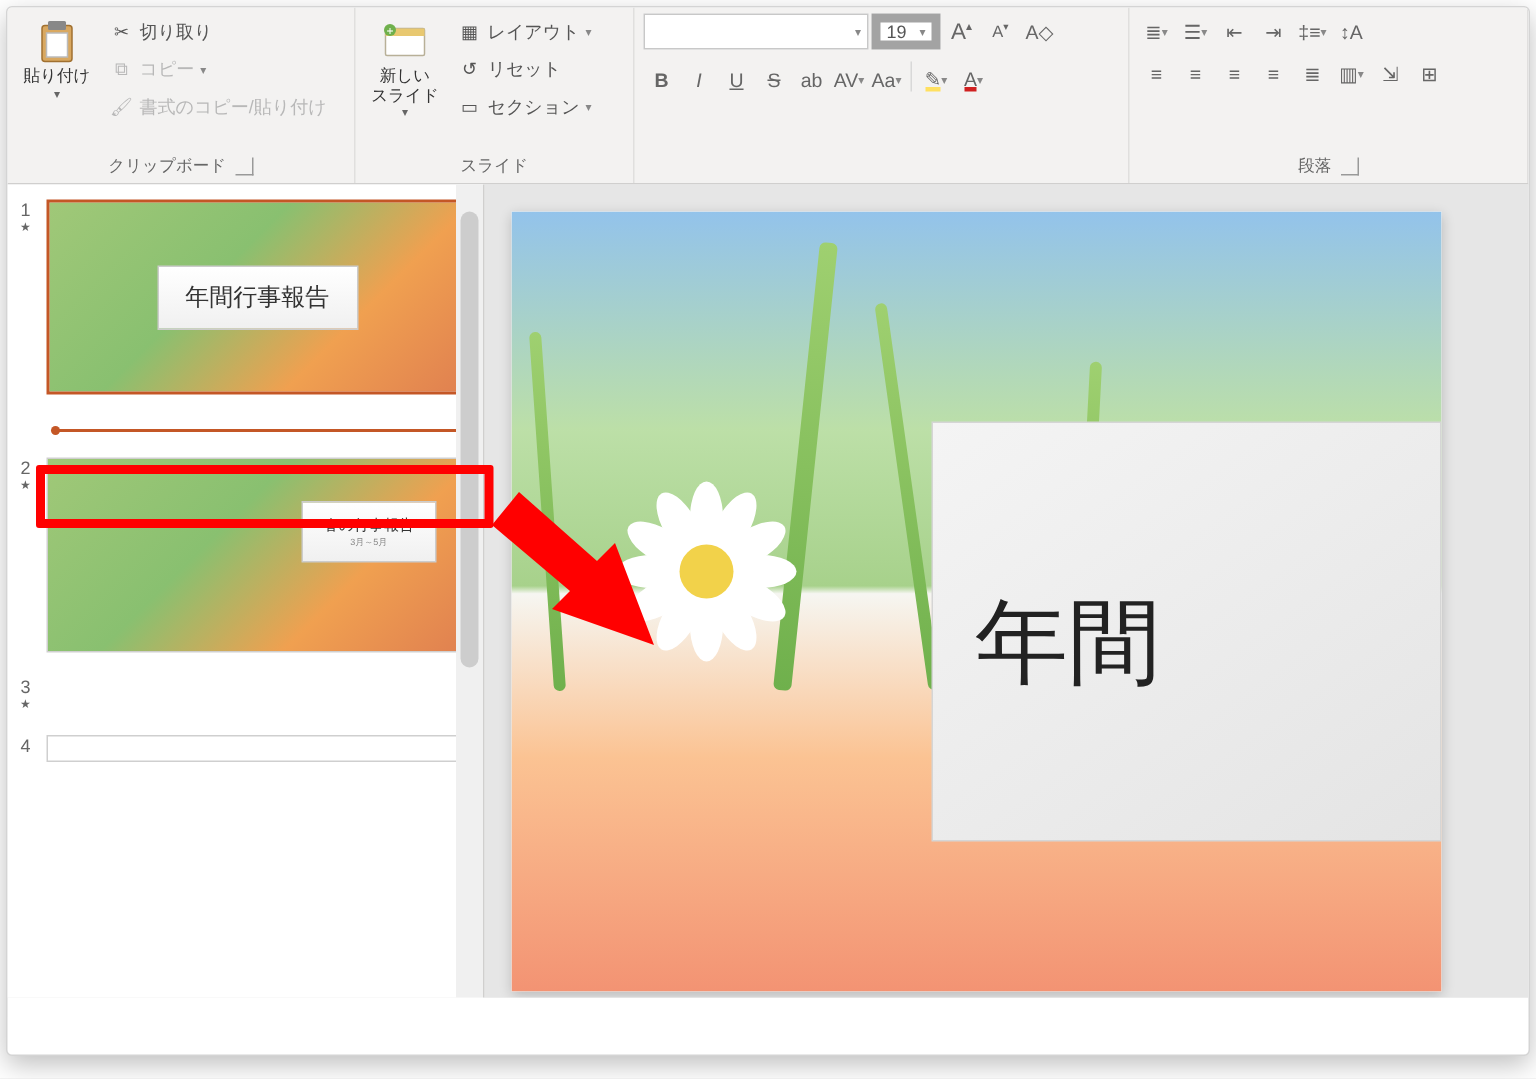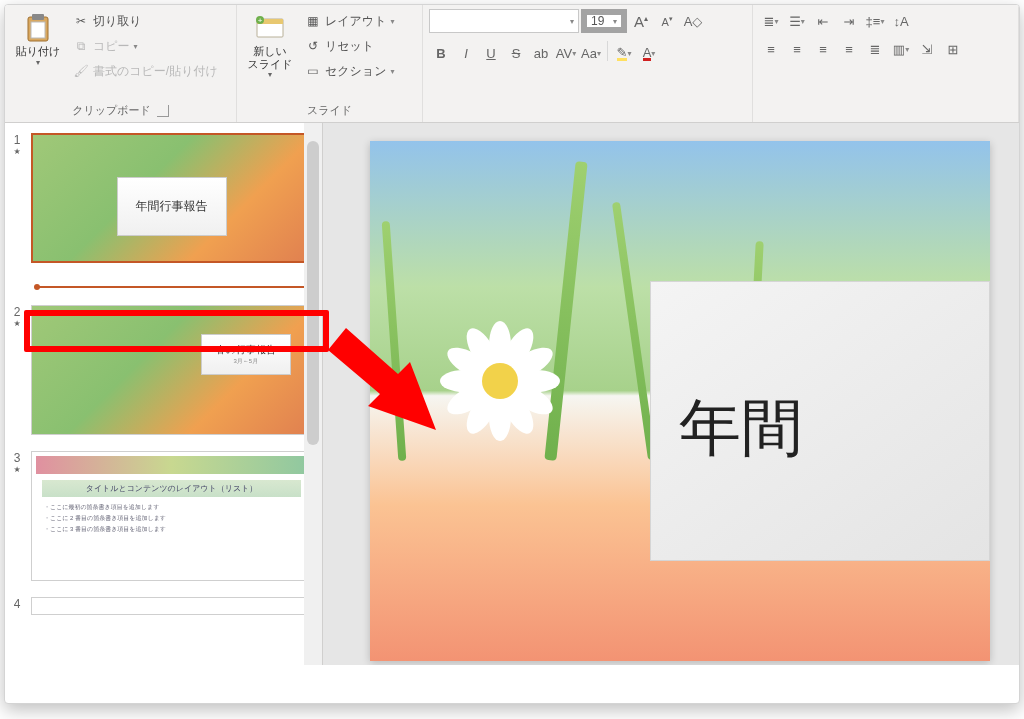--- a/index.html
+++ b/index.html
@@ -40,21 +40,21 @@
 
 .content { display: flex; height: calc(100% - 156px); background: #e6e6e6; }
 
 
 .thumbs { width: 318px; background: #fff; border-right: 1px solid #d0cfce; overflow-y: auto; position: relative; }
 .thumb-wrap { display: flex; padding: 10px 10px 6px 4px; gap: 6px; }
 .thumb-num { width: 16px; font-size: 12px; color: #666; display: flex; flex-direction: column; align-items: center; }
 .thumb-num .star { font-size: 8px; }
 .thumb { flex: 1; height: 130px; border: 1px solid #cfcfcf; background: linear-gradient(135deg, #a0c878 0%, #89c070 40%, #f0a050 70%, #e08050 100%); position: relative; overflow: hidden; cursor: pointer; }
 .thumb.sel { border: 2px solid #c45726; }
-.thumb .title-box { position: absolute; left: 50%; top: 42px; transform: translateX(-50%); background: linear-gradient(#fff,#f0f0f0); border: 1px solid #ccc; padding: 20px 18px; font-size: 12px; color: #333; white-space: nowrap; }
+.thumb .title-box { position: absolute; left: 50%; top: 42px; transform: translateX(-50%); background: linear-gradient(#fff,#f0f0f0); border: 1px solid #ccc; padding: 10px 18px; font-size: 16px; color: #333; white-space: nowrap; }
 .thumb2 .title-box { top: 28px; left: auto; right: 20px; transform: none; font-size: 10px; padding: 8px 14px; }
 .thumb2 .title-box .sub { font-size: 6px; color: #888; display: block; text-align: center; }
 .thumb3 { background: #fff; }
 .thumb3 .bar { position: absolute; top: 4px; left: 4px; right: 4px; height: 18px; background: linear-gradient(90deg,#e090a0,#c8d890,#90c8a0); }
 .thumb3 .heading { position: absolute; top: 28px; left: 10px; right: 10px; background: linear-gradient(#d8e8d0,#c8e0c8); font-size: 8px; color: #446; text-align: center; padding: 3px; }
 .thumb3 .bullets { position: absolute; top: 50px; left: 12px; font-size: 6px; color: #667; line-height: 1.8; }
 
 .insert-line { position: absolute; left: 32px; right: 14px; top: 163px; height: 2px; background: #c45726; }
 .insert-line::before, .insert-line::after { content: ''; position: absolute; width: 6px; height: 6px; background: #c45726; border-radius: 50%; top: -2px; }
 .insert-line::before { left: -3px; }
@@ -63,21 +63,21 @@
 
 .anno-box { position: absolute; left: 24px; top: 310px; width: 305px; height: 42px; border: 6px solid #ff0000; border-radius: 2px; z-index: 10; pointer-events: none; }
 .anno-arrow { position: absolute; left: 328px; top: 328px; z-index: 11; pointer-events: none; }
 
 
 .vscroll { position: absolute; right: 0; top: 0; bottom: 0; width: 18px; background: #f0f0f0; }
 .vscroll .track { position: absolute; top: 18px; bottom: 18px; left: 3px; right: 3px; }
 .vscroll .vthumb { position: absolute; top: 0; height: 60%; left: 0; right: 0; background: #cdcdcd; border-radius: 6px; }
 
 
-.canvas { flex: 1; background: #e6e6e6; display: flex; align-items: flex-start; justify-content: center; padding: 18px 0 0 18px; overflow: hidden; }
+.canvas { flex: 1; background: #e6e6e6; display: flex; align-items: flex-start; justify-content: flex-start; padding: 18px 0 0 18px; overflow: hidden; }
 .slide { width: 620px; height: 520px; background: #fff; box-shadow: 0 2px 8px rgba(0,0,0,0.2); position: relative; overflow: hidden; }
 .slide-bg { position: absolute; inset: 0; background:
   linear-gradient(180deg, rgba(120,180,230,0.8) 0%, rgba(160,210,130,0.7) 28%, rgba(130,190,90,0.7) 48%, rgba(245,245,240,0.9) 49%, rgba(250,180,120,0.8) 70%, rgba(240,120,80,0.8) 100%);
 }
 .daisy { position: absolute; left: 70px; top: 180px; width: 120px; height: 120px; }
 .daisy .petal { position: absolute; width: 22px; height: 48px; background: #fff; border-radius: 50% 50% 45% 45%; left: 49px; top: 0; transform-origin: 11px 60px; }
 .daisy .center { position: absolute; left: 42px; top: 42px; width: 36px; height: 36px; background: #f2d24a; border-radius: 50%; }
 .grass { position: absolute; width: 8px; background: linear-gradient(#9fd070,#6fb04c); border-radius: 4px; bottom: 200px; }
 .slide-title-box { position: absolute; right: 0; top: 140px; width: 340px; height: 280px; background: linear-gradient(145deg,#f4f4f4,#e4e4e4); border: 1px solid #d5d5d5; }
 .slide-title-text { position: absolute; bottom: 90px; left: 28px; font-size: 62px; color: #222; font-family: "Yu Mincho", serif; white-space: nowrap; }
@@ -269,20 +269,24 @@
               <span class="chev">▾</span>
             </div>
           <div class="tiny-btn">
               <span>⇲</span>
             </div>
           <div class="tiny-btn">
               <span>⊞</span>
             </div>
         </div>
       </div>
+      <div class="group-label">
+        <span>段落</span>
+        <span class="launcher"></span>
+      </div>
     </div>
 
   </div>
 
   <div class="content">
 
     <div class="thumbs">
 
       <div class="thumb-wrap">
         <div class="thumb-num">
@@ -306,29 +310,20 @@
             <span>春の行事報告</span>
             <span class="sub">3月～5月</span>
           </div>
         </div>
       </div>
 
       <div class="thumb-wrap">
         <div class="thumb-num">
           <span>3</span>
             <span class="star">★</span>
-        </div>
-        <div class="thumb thumb3">
-          <div class="bar"></div>
-          <div class="heading">タイトルとコンテンツのレイアウト（リスト）</div>
-          <div class="bullets">
-            <div>・ここに最初の箇条書き項目を追加します</div>
-            <div>・ここに 2 番目の箇条書き項目を追加します</div>
-            <div>・ここに 3 番目の箇条書き項目を追加します</div>
-          </div>
         </div>
       </div>
 
       <div class="thumb-wrap">
         <div class="thumb-num">
           <span>4</span>
         </div>
         <div class="thumb" style="height:18px;background:#fff"></div>
       </div>
 

